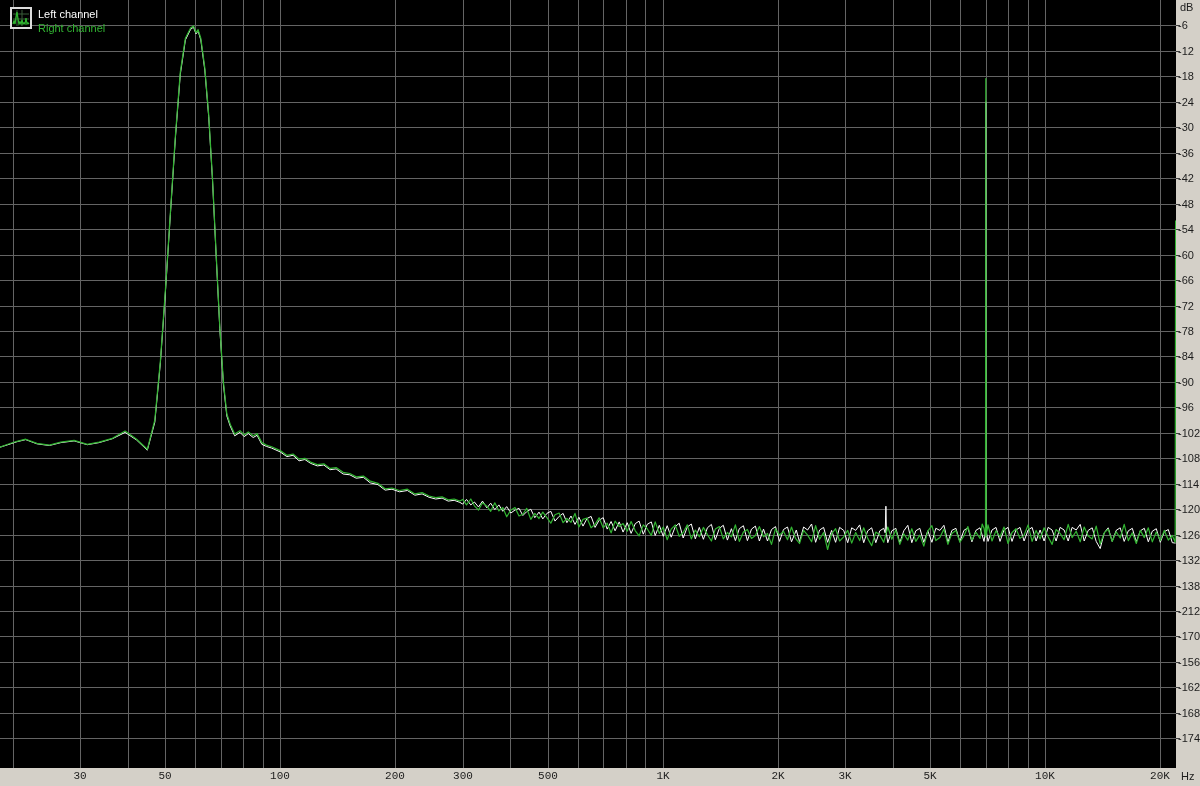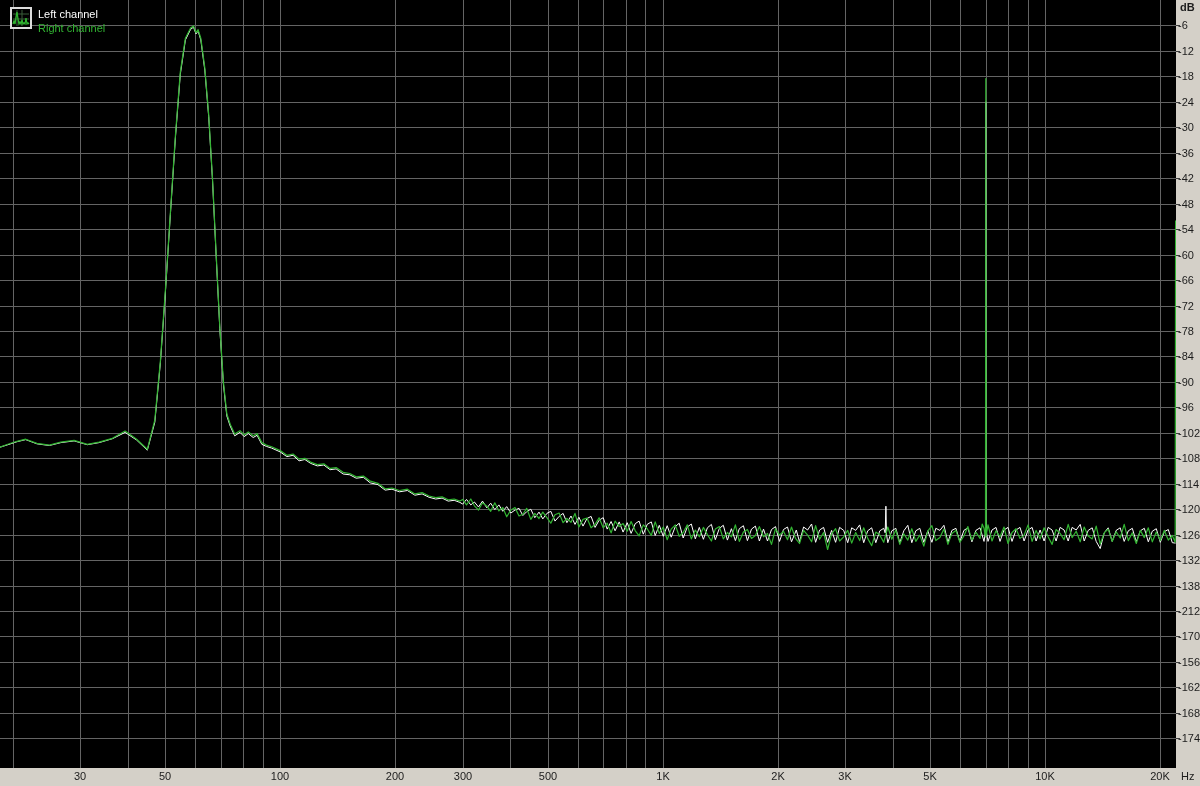--- a/index.html
+++ b/index.html
@@ -2,25 +2,25 @@
 <html><head>
 <meta charset="utf-8">
 <style>
   html,body{margin:0;padding:0;background:#000;}
   #root{position:relative;width:1200px;height:786px;overflow:hidden;
         font-family:"Liberation Sans",sans-serif;background:var(--strip-bg);}
   #plot{position:absolute;left:0;top:0;width:1176px;height:768px;background:var(--plot-bg);}
   #plot svg{display:block;}
   .strip-right{position:absolute;left:1176px;top:0;width:24px;height:786px;background:var(--strip-bg);}
   .strip-bottom{position:absolute;left:0;top:768px;width:1176px;height:18px;background:var(--strip-bg);}
-  .yunit{position:absolute;left:4px;top:1px;font-size:11px;color:var(--axis-text);font-weight:bold;}
+  .yunit{position:absolute;left:4px;top:1px;font-size:11px;color:var(--axis-text);}
   .xunit{position:absolute;left:5px;top:770px;font-size:11px;color:var(--axis-text);}
   .ylab{position:absolute;left:2px;font-size:11px;color:var(--axis-text);white-space:nowrap;}
   .ytick{position:absolute;left:0;width:4px;height:1px;background:var(--tick);}
-  .xlab{position:absolute;top:2px;font-size:11px;color:var(--axis-text);transform:translateX(-50%);white-space:nowrap;}
+  .xlab{position:absolute;top:2px;font-size:11px;color:var(--axis-text);transform:translateX(-50%);white-space:nowrap;font-family:Liberation Mono, monospace;}
   #legend{position:absolute;left:10px;top:7px;display:flex;align-items:flex-start;}
   #legend .txt{margin-left:6px;font-size:11px;line-height:14px;}
   #legend .l0{color:var(--left-color);}
   #legend .l1{color:var(--right-color);}
 </style>
 </head>
 <body>
 
 <div id="root" style="--plot-bg: #000000; --strip-bg: #d4d0c8; --axis-text: #1c1c1c; --tick: #3c3c3c; --left-color: #ffffff; --right-color: #32b432;">
 

